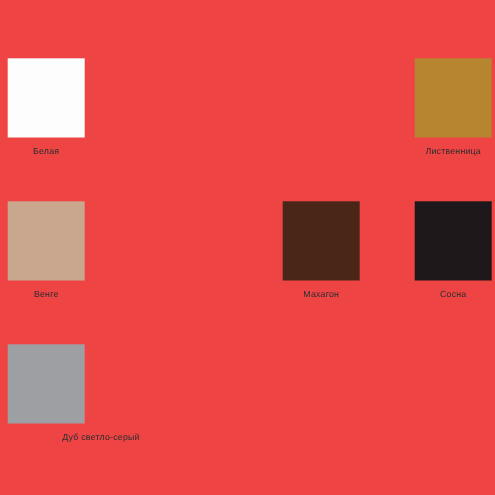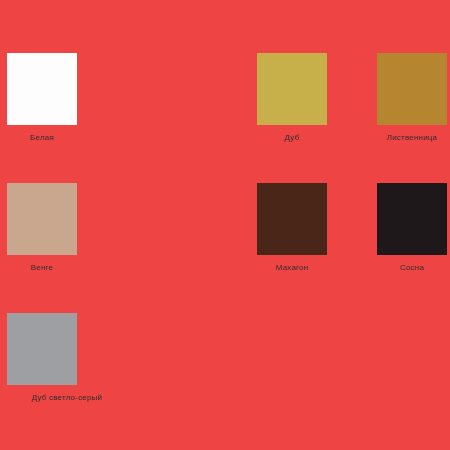--- a/index.html
+++ b/index.html
@@ -34,44 +34,40 @@
     width: 70px;
     font-size: 8px;
     line-height: 11px;
     color: #2d2d2d;
     text-align: center;
     letter-spacing: 0.2px;
     white-space: nowrap;
   }
   
   .swatch-cell.align-left .swatch-label {
-    text-align: center;
+    text-align: right;
     width: 120px;
   }
   
   .col-0 { left: 7px; }
   .col-1 { left: 127px; }
   .col-2 { left: 257px; }
   .col-3 { left: 377px; }
   
   .row-0 { top: 53px; }
   .row-1 { top: 183px; }
   .row-2 { top: 313px; }
 </style>
 </head>
 <body>
 
 <div id="palette" style="background: #ef4444;">
     <div class="swatch-cell col-0 row-0">
       <div class="swatch-chip" style="background: rgb(253, 253, 253);"></div>
       <div class="swatch-label">Белая</div>
-    </div>
-    <div class="swatch-cell col-2 row-0">
-      <div class="swatch-chip" style="background: rgb(199, 176, 74);"></div>
-      <div class="swatch-label">Дуб</div>
     </div>
     <div class="swatch-cell col-3 row-0">
       <div class="swatch-chip" style="background: rgb(181, 134, 47);"></div>
       <div class="swatch-label">Лиственница</div>
     </div>
     <div class="swatch-cell col-0 row-1">
       <div class="swatch-chip" style="background: rgb(201, 167, 143);"></div>
       <div class="swatch-label">Венге</div>
     </div>
     <div class="swatch-cell col-2 row-1">

